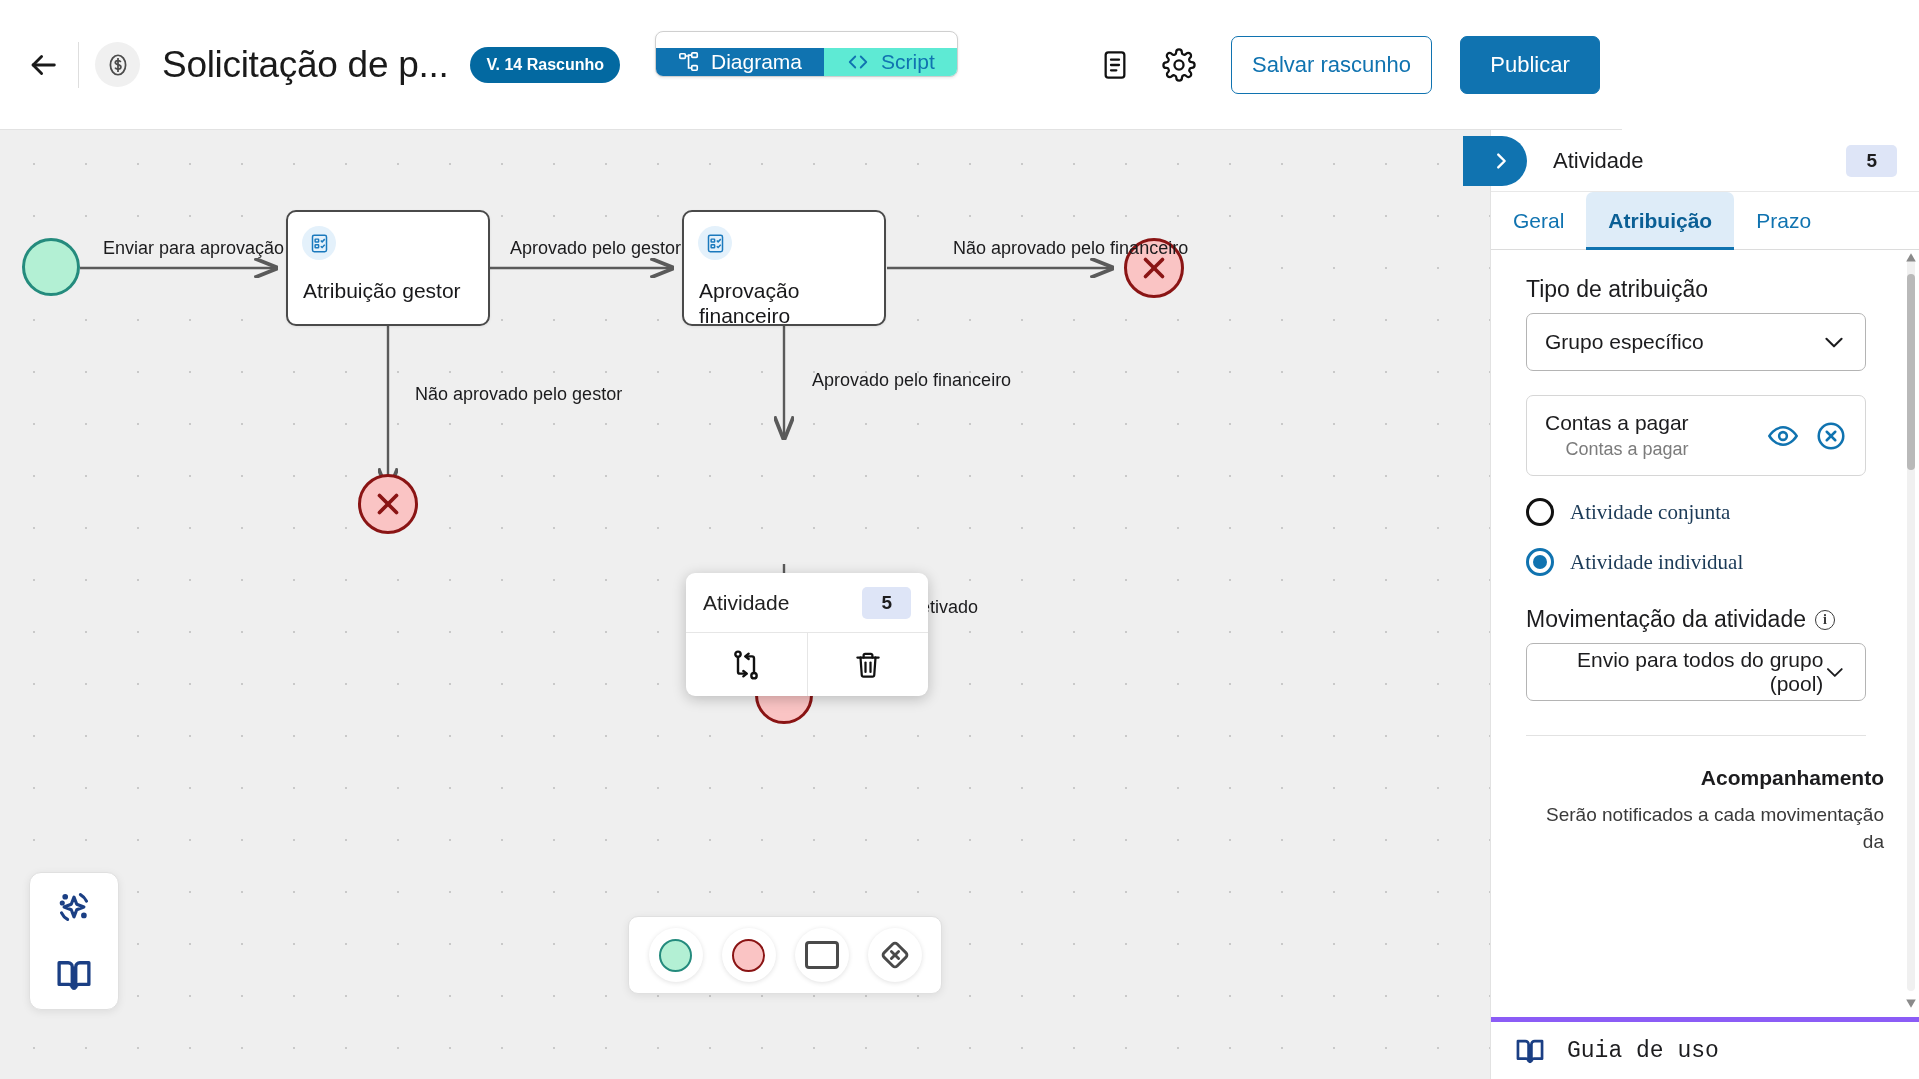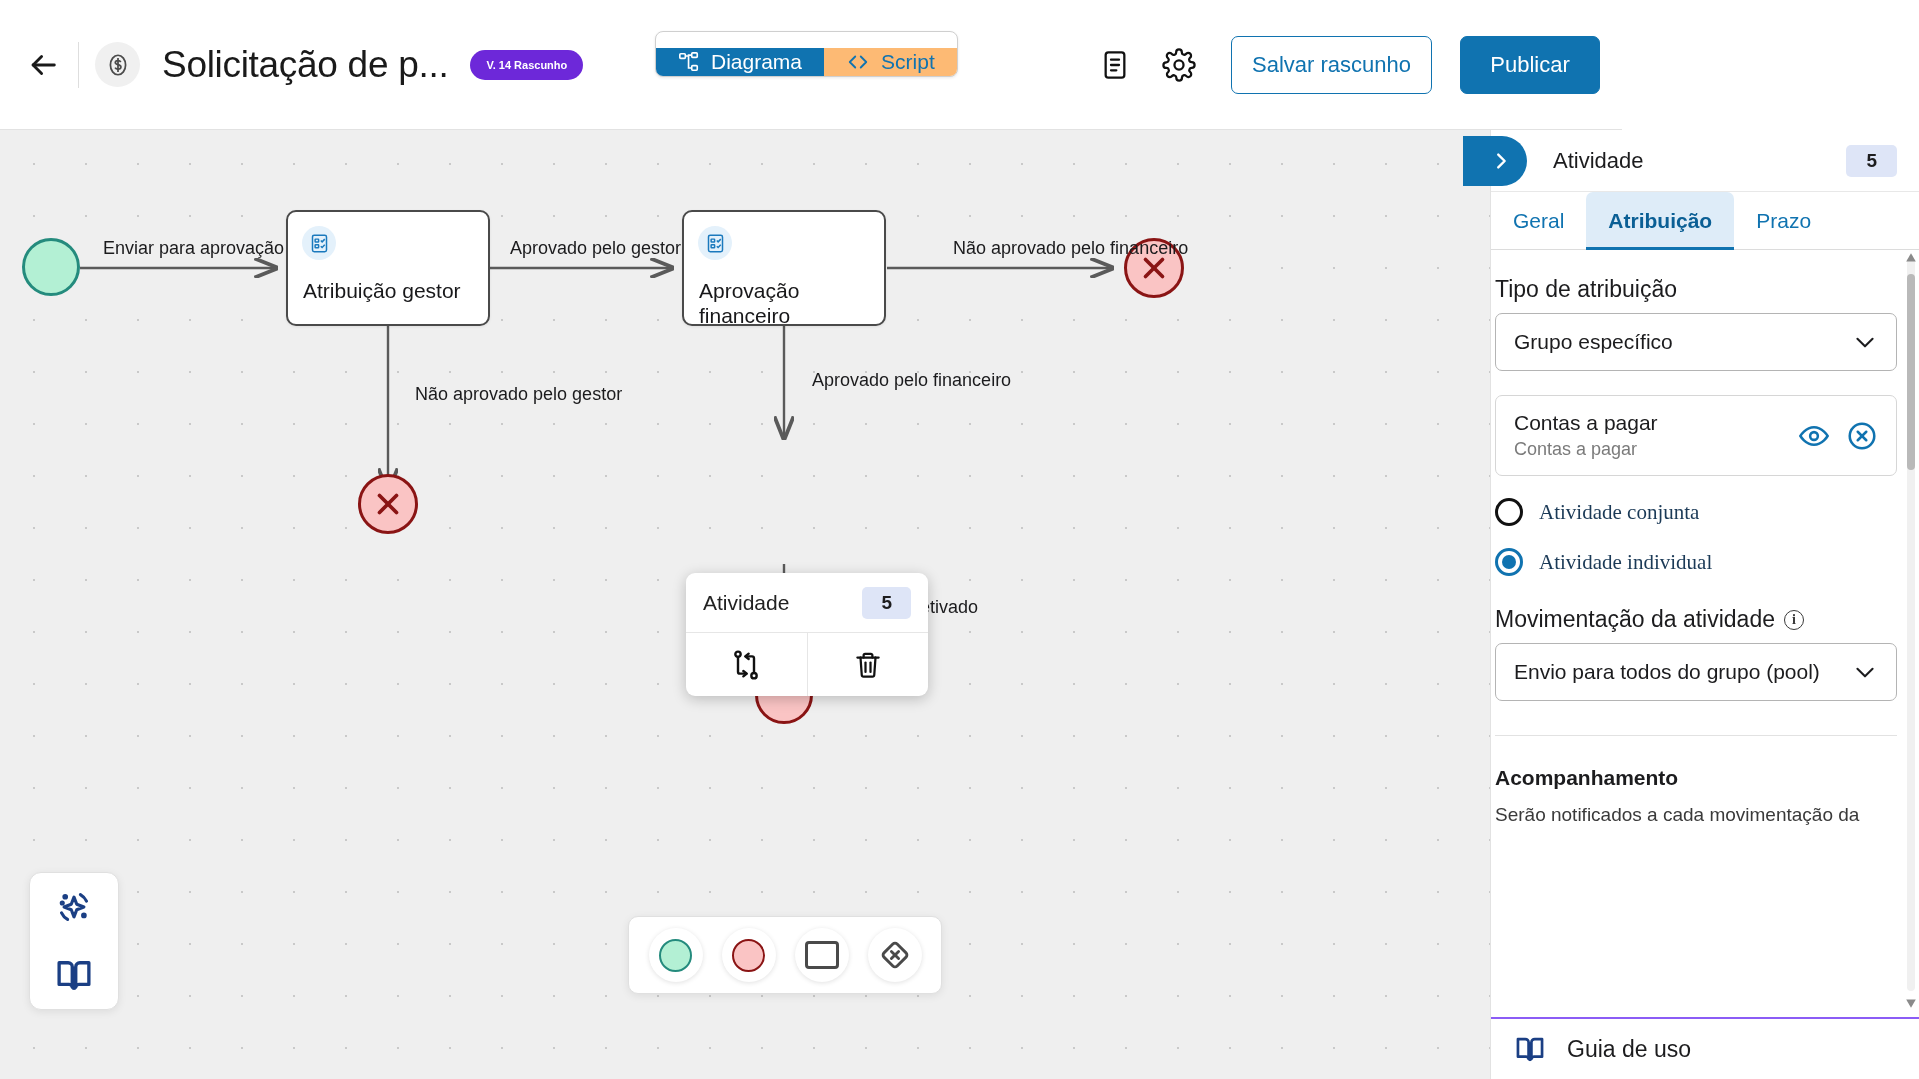--- a/index.html
+++ b/index.html
@@ -24,36 +24,36 @@
   .hdr-divider { width: 1px; height: 46px; background: #dedede; margin: 0 16px 0 6px; flex: none; }
   .app-avatar {
     width: 45px; height: 45px; border-radius: 50%; background: #f0f0f0;
     display: flex; align-items: center; justify-content: center; flex: none;
   }
   .doc-title {
     font-size: 37px; color: #1a1a1a; margin-left: 22px; white-space: nowrap;
     font-weight: 400; letter-spacing: -0.3px; flex: none;
   }
   .version-badge {
-    margin-left: 22px; background: #6d28d9; color: #ffffff;
-    font-size: 11px; font-weight: 700; padding: 9px 16px; border-radius: 18px;
+    margin-left: 22px; background: #0369a1; color: #ffffff;
+    font-size: 16px; font-weight: 700; padding: 9px 16px; border-radius: 18px;
     white-space: nowrap; flex: none;
   }
   .mode-switch {
     position: absolute; left: 655px; top: 31px;
     display: flex; height: 46px; border-radius: 8px; overflow: hidden;
     border: 1px solid #cfcfcf; background: #fff;
     box-shadow: 0 1px 3px rgba(0,0,0,.09);
   }
   .mode-tab {
     display: flex; align-items: center; gap: 11px;
     padding: 0 22px; font-size: 21px; cursor: pointer; white-space: nowrap; margin-top: 16px;
   }
   .mode-tab.active { background: #1073b0; color: #ffffff; }
-  .mode-tab.inactive { background: #fdba74; color: #1073b0; }
+  .mode-tab.inactive { background: #5eead4; color: #1073b0; }
   .hdr-right {
     position: absolute; right: 22px; top: 0; height: 130px;
     display: flex; align-items: center; gap: 0;
   }
   .icon-btn {
     width: 52px; height: 52px; display: flex; align-items: center;
     justify-content: center; cursor: pointer; border-radius: 6px;
   }
   .btn-outline {
     height: 58px; min-width: 182px; border: 1px solid #1073b0; border-radius: 7px;
@@ -183,21 +183,21 @@
     color: #1073b0; cursor: pointer; position: relative;
   }
   .panel-tab.active {
     background: #deecf8; font-weight: 700; color: #0b5f95;
     border-radius: 7px 7px 0 0;
   }
   .panel-tab.active::after {
     content: ""; position: absolute; left: 0; right: 0; bottom: -1px;
     height: 3px; background: #1073b0;
   }
-  .panel-body { flex: 1; position: relative; overflow: hidden; padding: 0 4px; }
+  .panel-body { flex: 1; position: relative; overflow: hidden; padding: 0 35px; text-align: right; }
   .panel-scroll-track {
     position: absolute; right: 4px; top: 8px; bottom: 26px; width: 8px;
     background: #f0f0f0; border-radius: 4px;
   }
   .panel-scroll-thumb {
     position: absolute; right: 4px; top: 24px; width: 8px; height: 196px;
     background: #b9b9b9; border-radius: 4px; cursor: pointer;
   }
   .scroll-arrow {
     position: absolute; right: 2px; width: 12px; height: 12px; cursor: pointer;
@@ -225,22 +225,22 @@
   .radio-outer.checked { border-color: #1073b0; }
   .radio-inner { width: 14px; height: 14px; border-radius: 50%; background: #1073b0; }
   .radio-label {
     font-size: 21px; color: #1b3a57;
     font-family: "Liberation Serif", serif;
   }
   .hr-sep { height: 1px; background: #e2e2e2; margin: 34px 0 0 0; }
   .sect-title { font-size: 21px; font-weight: 700; color: #1c1c1e; margin-top: 30px; }
   .sect-text { font-size: 19px; color: #3a3a3a; margin-top: 12px; line-height: 1.4; }
   .panel-footer {
-    height: 62px; border-top: 2px solid #8b5cf6; display: flex;
-    align-items: center; gap: 20px; padding: 0 22px; cursor: pointer;
+    height: 62px; border-top: 5px solid #8b5cf6; display: flex;
+    align-items: center; gap: 20px; padding: 0 22px; cursor: pointer; font-family: Liberation Mono, monospace;
   }
   .panel-footer-label { font-size: 23px; color: #1c1c1e; }
   .info-i {
     width: 20px; height: 20px; border: 1.8px solid #3a3a3a; border-radius: 50%;
     font-size: 14px; display: flex; align-items: center; justify-content: center;
     color: #3a3a3a; font-weight: 700; font-family: "Liberation Serif", serif;
   }
 </style>
 </head>
 <body>

